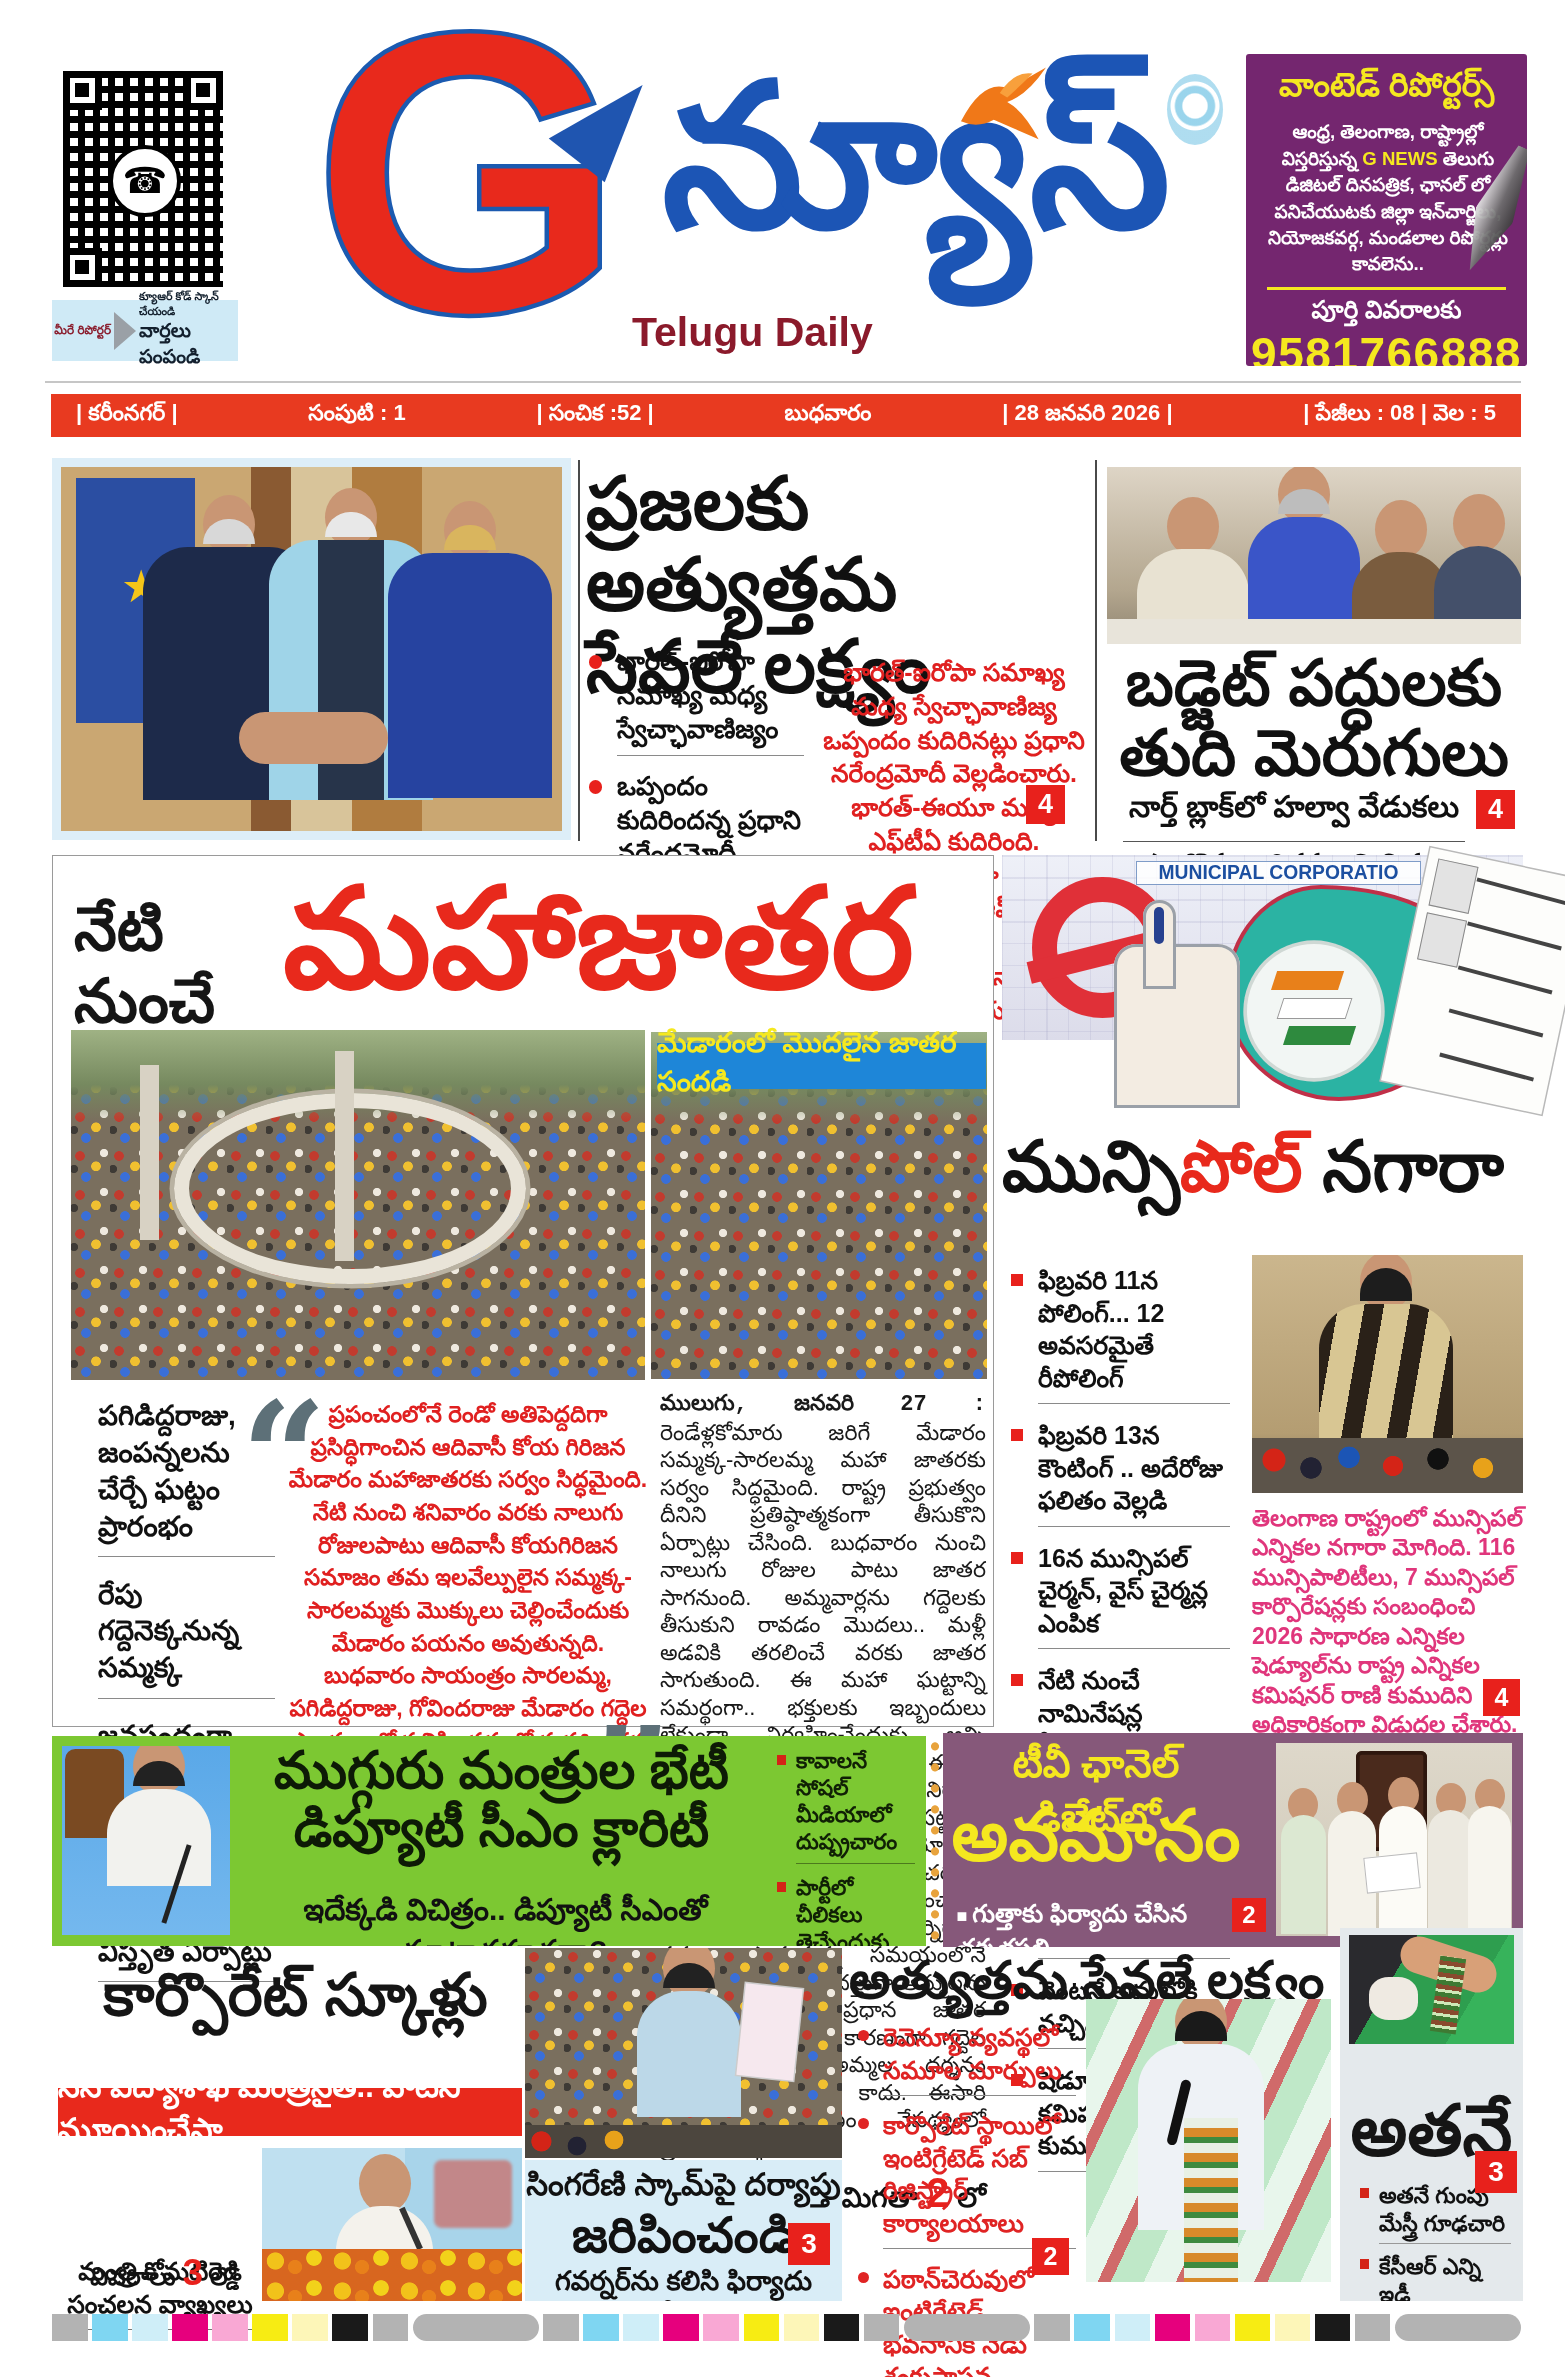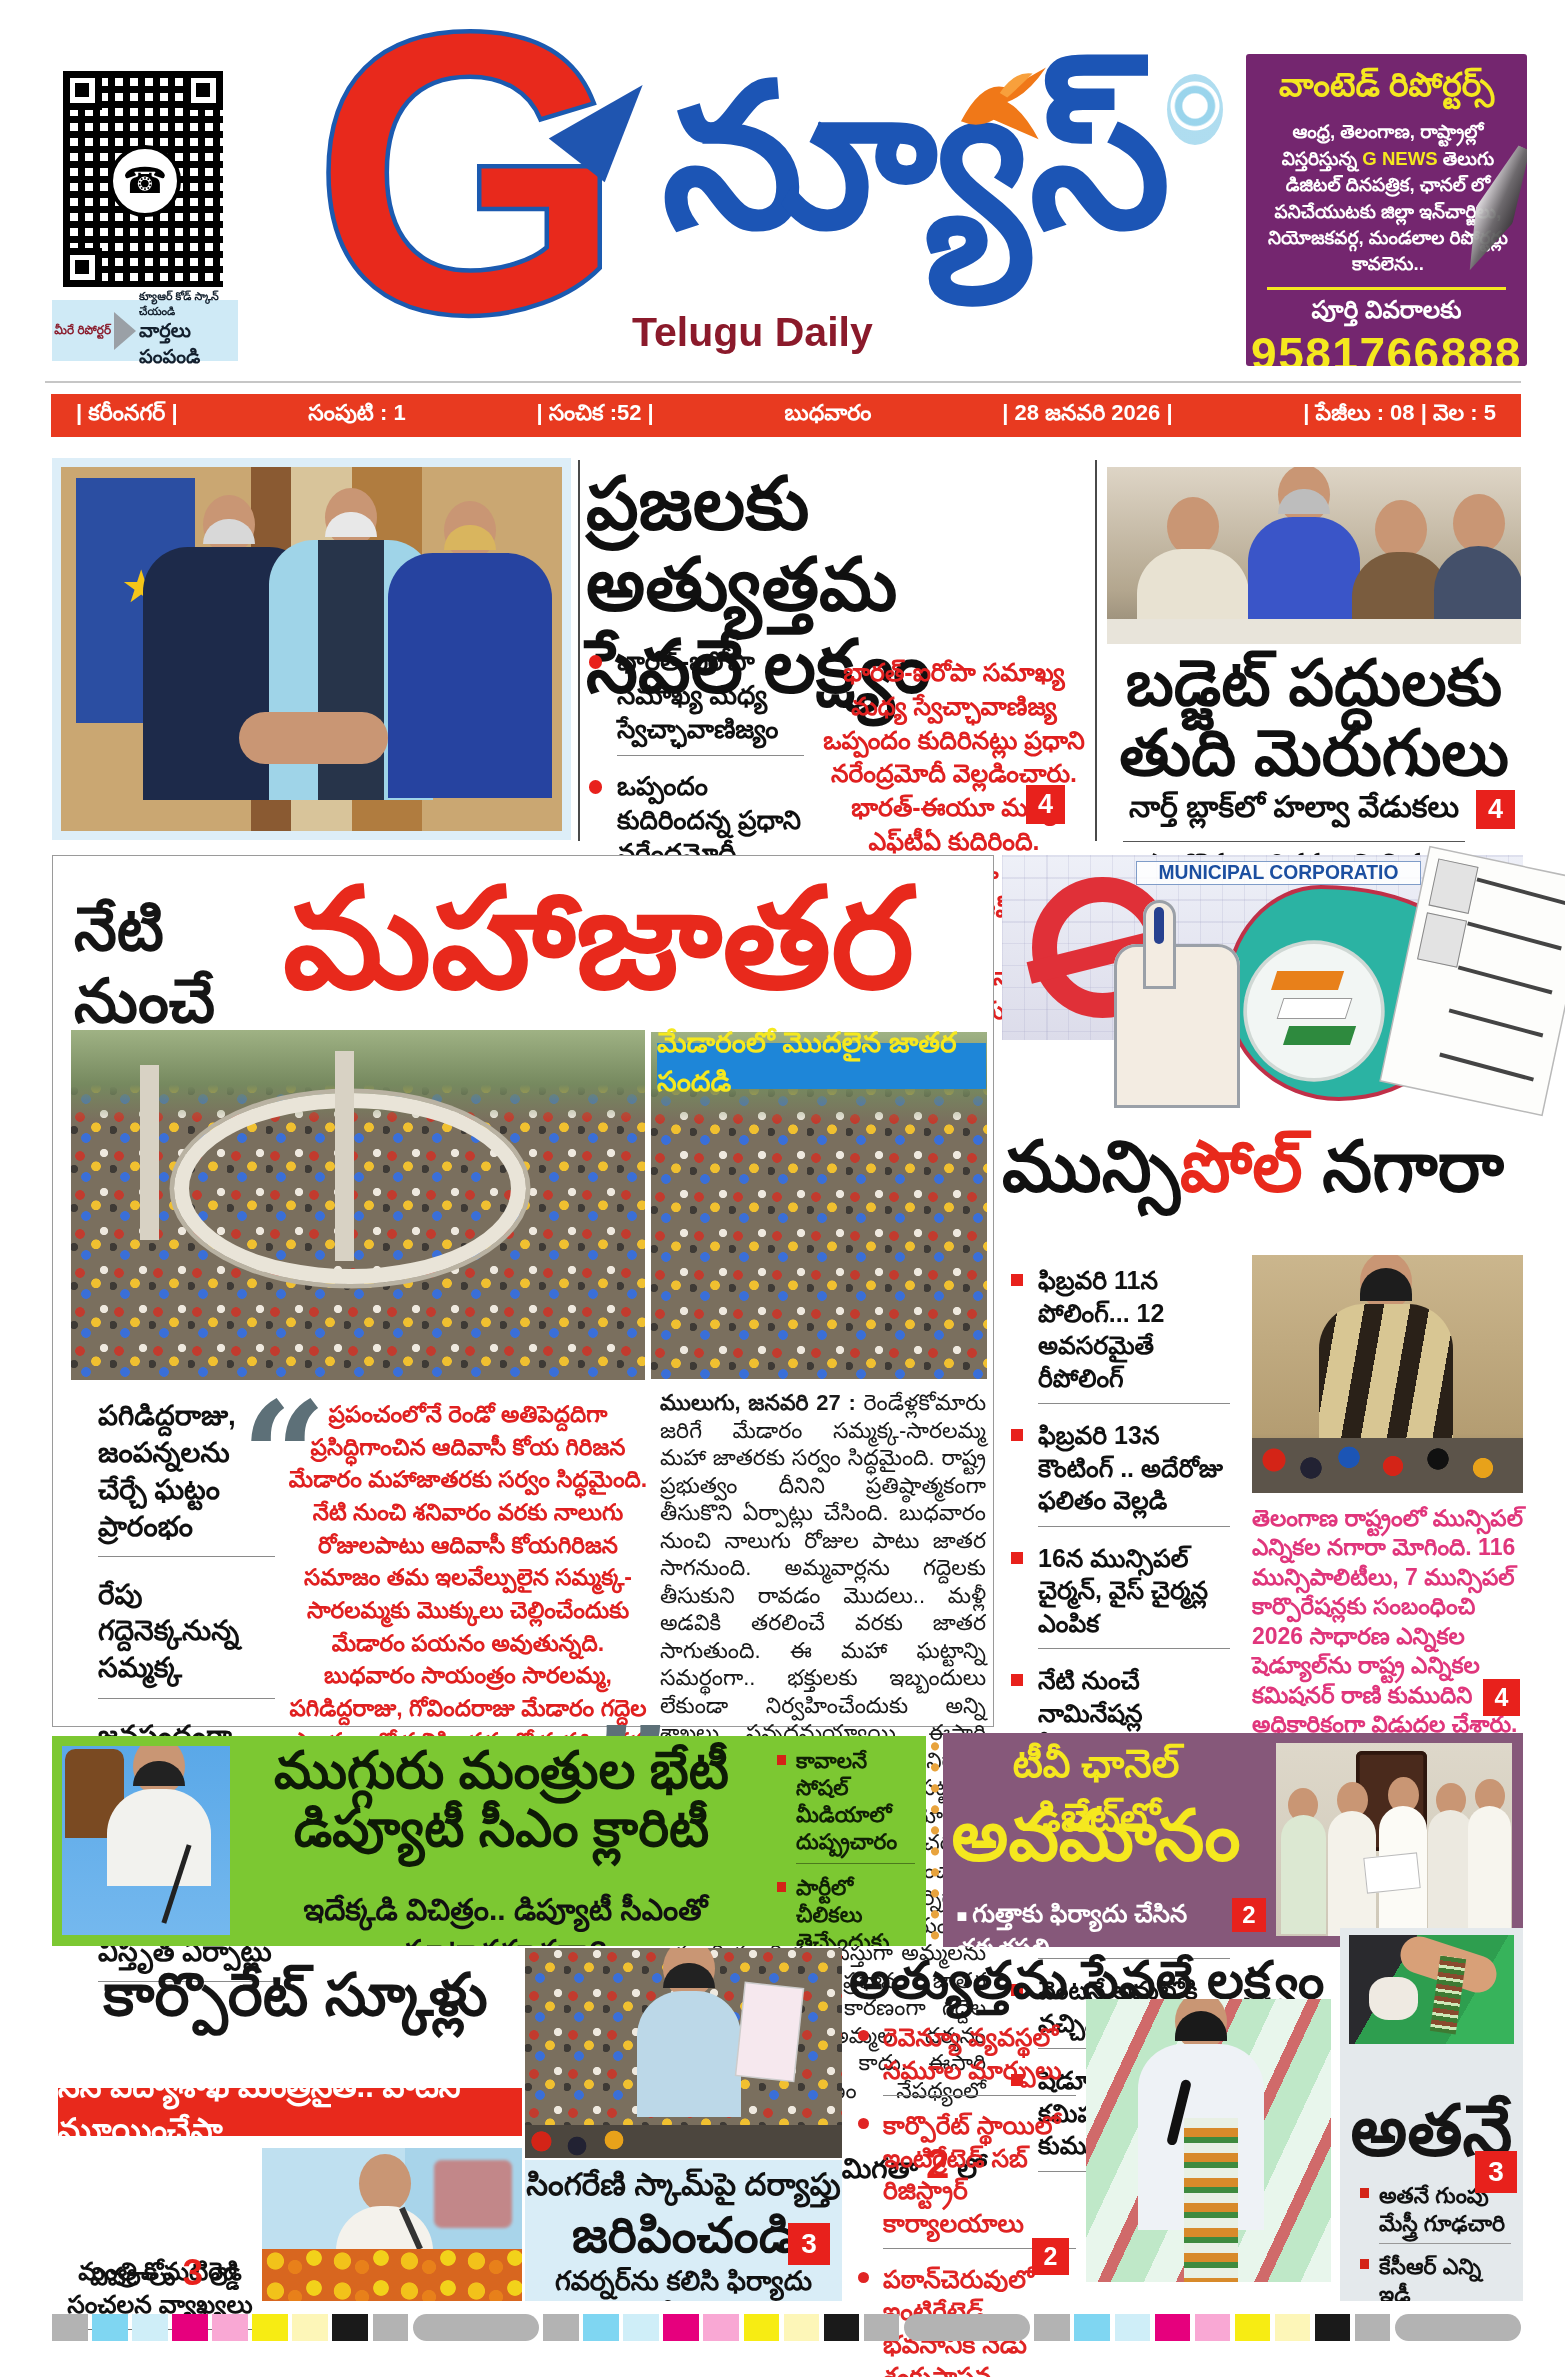--- a/index.html
+++ b/index.html
@@ -1,19 +1,19 @@
 <!DOCTYPE html>
 <html style="font-size:12px"><head>
 <meta charset="utf-8">
 <style>
   html,body{margin:0;padding:0;background:#fff;}
   body{font-family:"Liberation Sans",sans-serif;}
   #page{position:relative;width:1565px;height:2377px;background:#fff;overflow:hidden;}
   .abs{position:absolute;}
-  .b{font-weight:bold;}
+  .b{font-weight:bold;font-family:Liberation Mono, monospace;}
   .badge{display:inline-block;background:#e8211c;color:#fff;font-weight:bold;text-align:center;}
   
   .qr{left:63px;top:71px;width:160px;height:216px;background:
       repeating-linear-gradient(90deg,#000 0 7.4px,transparent 7.4px 15px),
       repeating-linear-gradient(#000 0 7.4px,#fff 7.4px 15px);}
   .finder{position:absolute;width:39px;height:39px;background:#fff;border:7.4px solid #000;box-sizing:border-box;}
   .finder:after{content:"";position:absolute;left:5.2px;top:5.2px;width:13.4px;height:13.4px;background:#000;}
   .qr-wa{position:absolute;left:46px;top:74px;width:64px;height:64px;background:#fff;border:4.5px solid #000;border-radius:50%;
       display:flex;align-items:center;justify-content:center;font-size:36px;color:#000;}
   .qr-cap{left:52px;top:300px;width:186px;height:61px;background:#cfeaf6;display:flex;align-items:center;}

